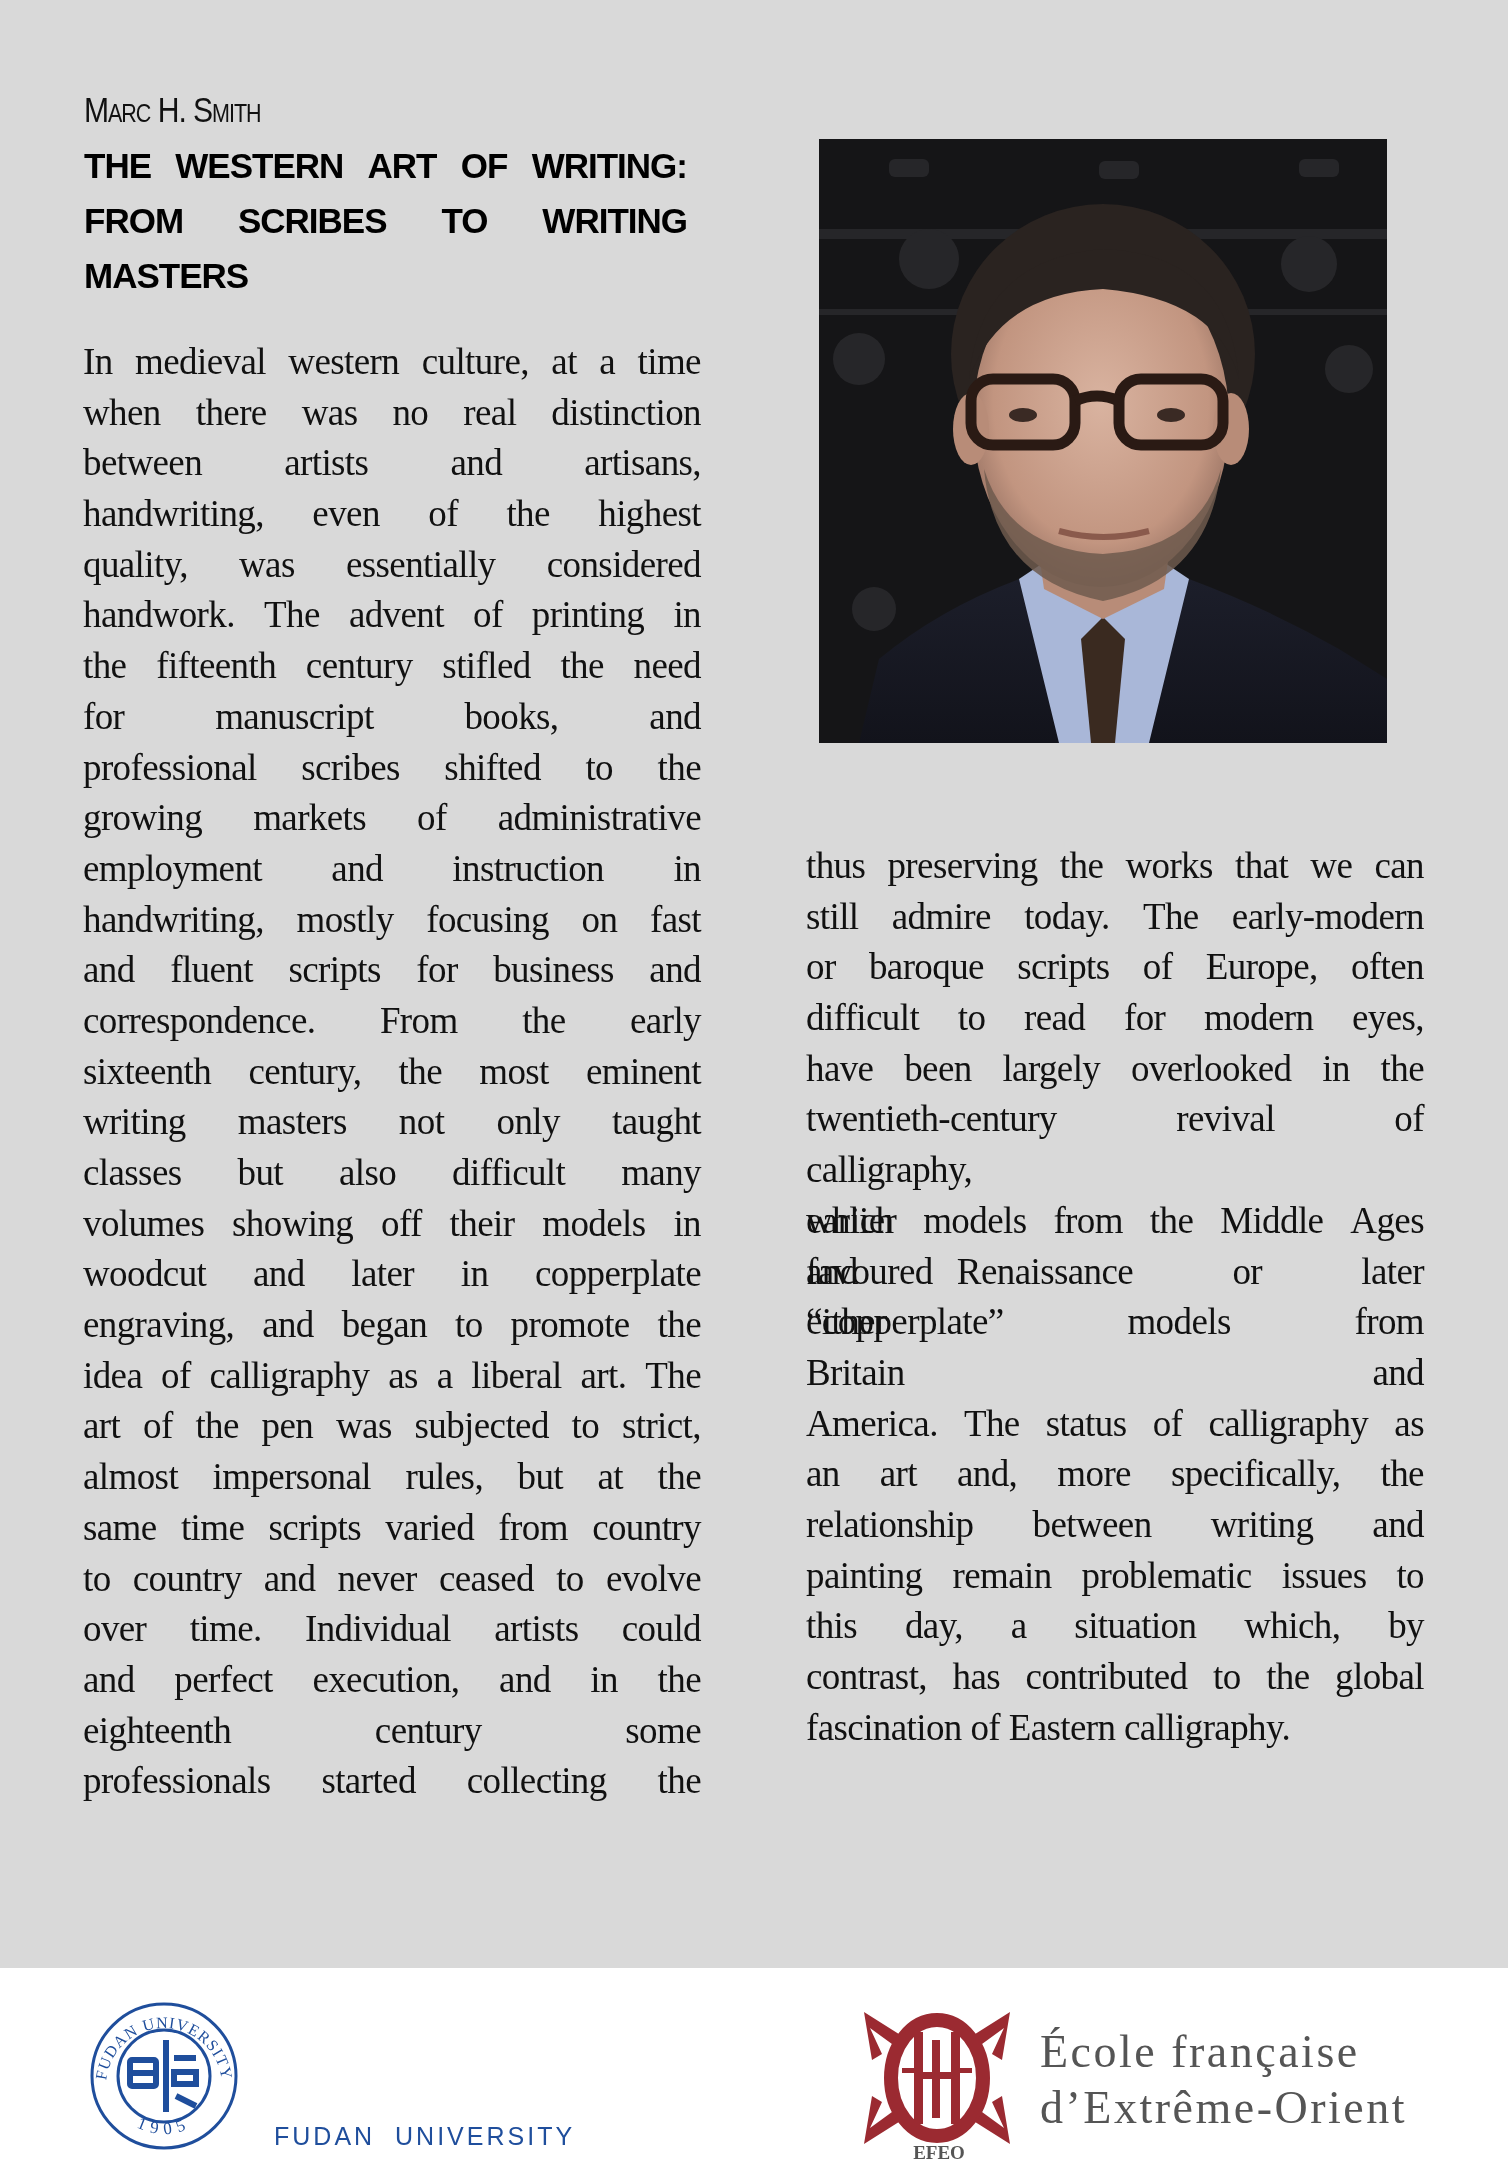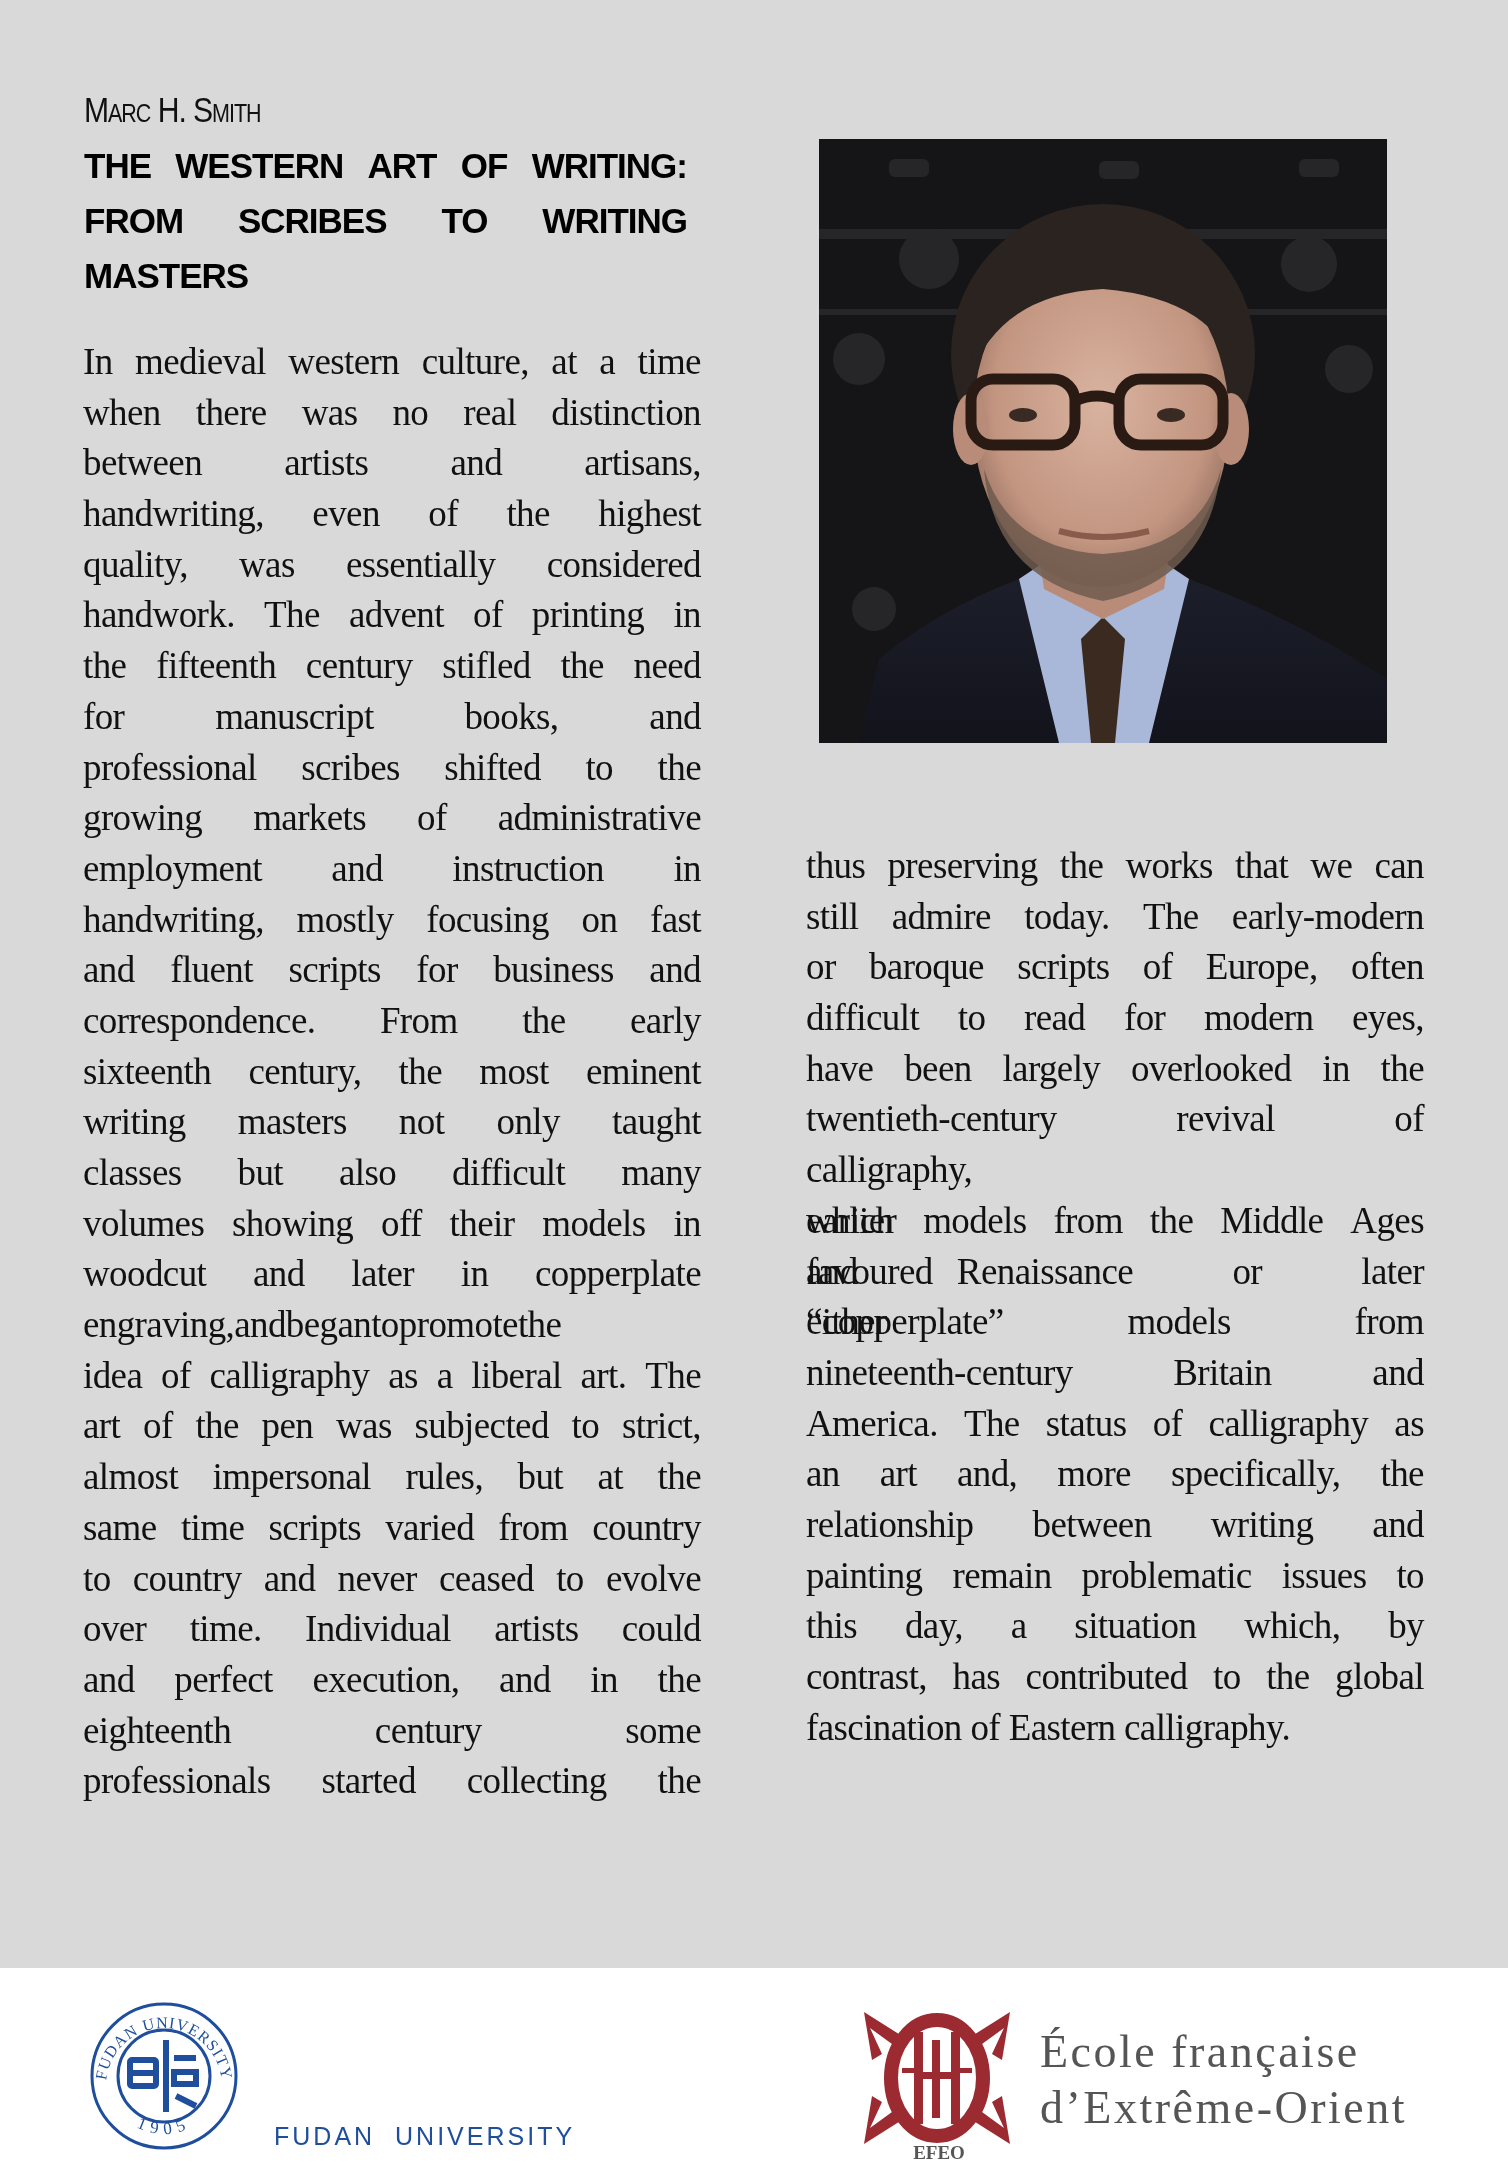--- a/index.html
+++ b/index.html
@@ -219,21 +219,21 @@
       <span>models</span>
       <span>in</span>
     </span>
     <span class="line" style="display: flex; justify-content: space-between; width: 618px;">
       <span>woodcut</span>
       <span>and</span>
       <span>later</span>
       <span>in</span>
       <span>copperplate</span>
     </span>
-    <span class="line" style="display: flex; width: 618px;">
+    <span class="line" style="display: flex; justify-content: space-between; width: 618px;">
       <span>engraving,</span>
       <span>and</span>
       <span>began</span>
       <span>to</span>
       <span>promote</span>
       <span>the</span>
     </span>
     <span class="line" style="display: flex; justify-content: space-between; width: 618px;">
       <span>idea</span>
       <span>of</span>
@@ -371,21 +371,20 @@
       <span>Renaissance</span>
       <span>or</span>
       <span>later</span>
     </span>
     <span class="line" style="display: flex; justify-content: space-between; width: 618px;">
       <span>“copperplate”</span>
       <span>models</span>
       <span>from</span>
     </span>
     <span class="line" style="display: flex; justify-content: space-between; width: 618px;">
-      <span>nineteenth-century</span>
       <span>Britain</span>
       <span>and</span>
     </span>
     <span class="line" style="display: flex; justify-content: space-between; width: 618px;">
       <span>America.</span>
       <span>The</span>
       <span>status</span>
       <span>of</span>
       <span>calligraphy</span>
       <span>as</span>

